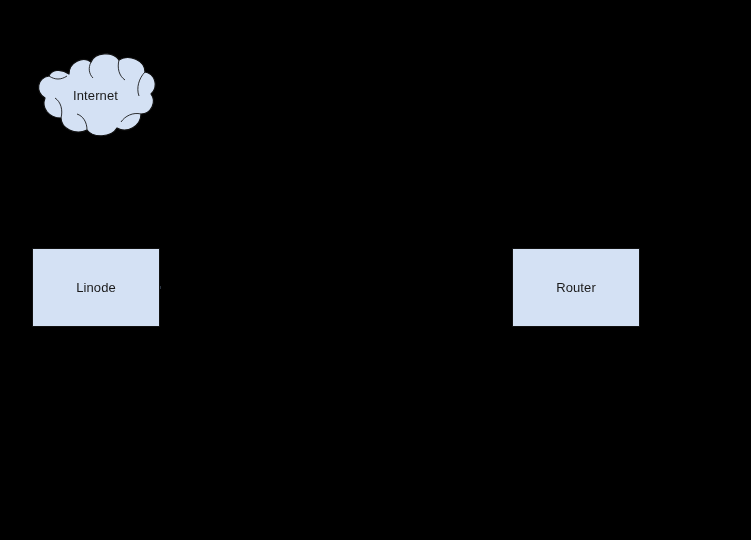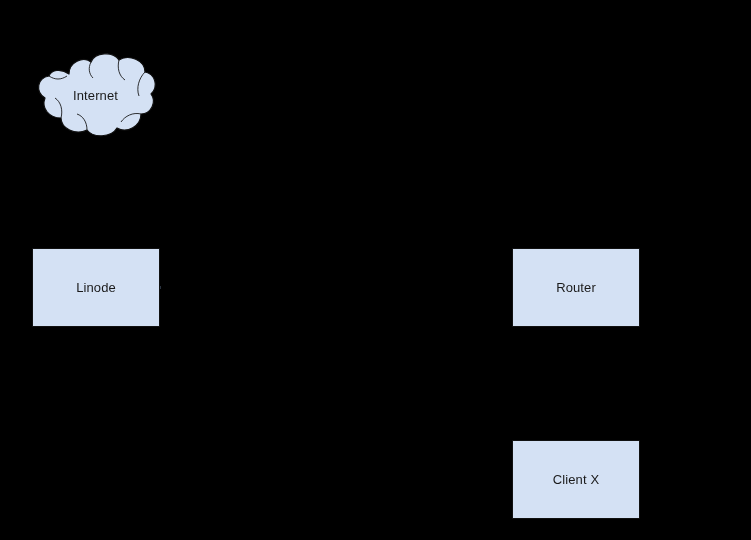--- a/index.html
+++ b/index.html
@@ -104,17 +104,14 @@
   </div>
 
   <div class="node-box" style="left:512px; top:248px; width:128px; height:79px;">
     <span class="node-label">Router</span>
   </div>
 
   <div class="node-box" style="left:32px; top:248px; width:128px; height:79px;">
     <span class="node-label">Linode</span>
   </div>
 
-  <div class="node-box" style="left:512px; top:440px; width:128px; height:79px;">
-    <span class="node-label">Client X</span>
-  </div>
 
 </div>
 
 </body></html>

